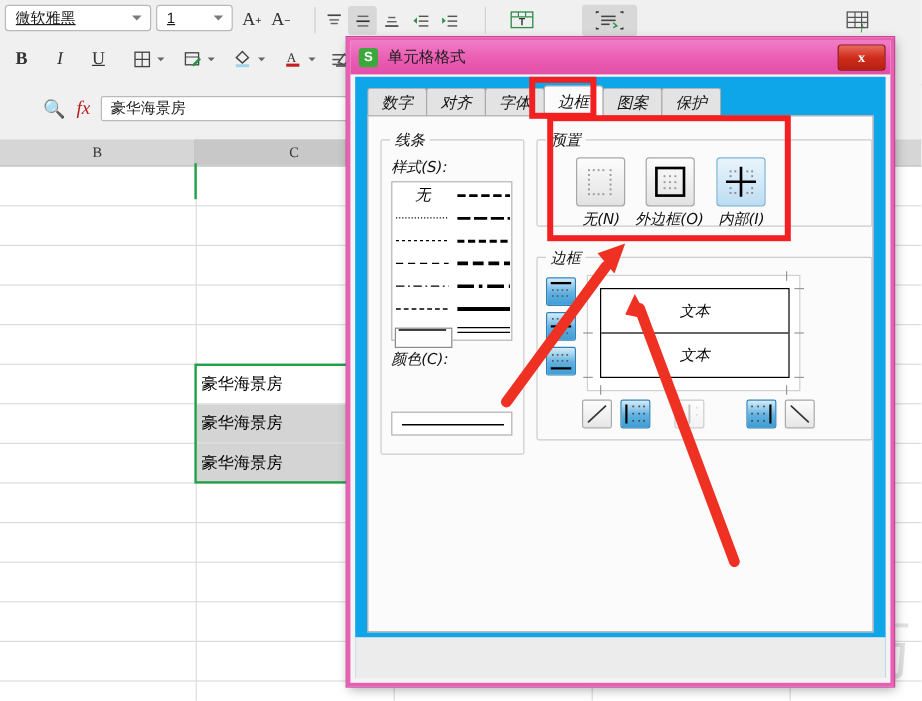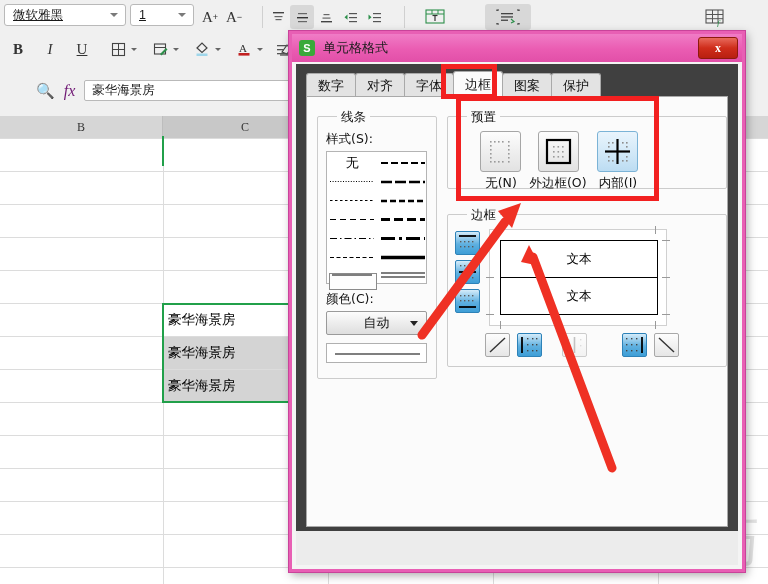--- a/index.html
+++ b/index.html
@@ -27,21 +27,21 @@
   .tbtn{width:24px;height:24px;display:flex;align-items:center;justify-content:center;border-radius:3px;color:#333;}
   .tbtn.active{background:#d8d8d8;}
   .tbsep{width:1px;height:22px;background:#d0d0d0;margin:0 4px;}
   .glyph{font-size:15px;line-height:1;}
   .mini-caret{width:0;height:0;border-left:3px solid transparent;border-right:3px solid transparent;border-top:3px solid #666;margin-left:1px;}
   .bgroup{display:flex;align-items:center;}
   
   .formula-bar{position:absolute;left:0;top:70px;width:768px;height:46px;background:#f0f0f0;border-bottom:1px solid #cfcfcf;}
   .fb-inner{position:absolute;left:36px;top:10px;display:flex;align-items:center;}
   .fb-icon{font-size:15px;color:#3a3a3a;margin-right:9px;}
-  .fx{font-style:italic;font-family:"Liberation Serif",serif;font-size:16px;color:#701a75;margin-right:9px;}
+  .fx{font-style:italic;font-family:"Liberation Serif",serif;font-size:16px;color:#b91c1c;margin-right:9px;}
   .fb-input{width:640px;height:21px;border:1px solid #b9b9b9;background:#fff;border-radius:2px;
             display:flex;align-items:center;padding-left:7px;box-sizing:border-box;font-size:12.5px;}
   
   .sheet{position:absolute;left:0;top:116px;width:768px;height:468px;background:#fff;overflow:hidden;}
   .colhead{position:absolute;left:0;top:0;width:768px;height:22px;background:#d6d6d6;border-bottom:1px solid #9e9e9e;}
   .ch{position:absolute;top:0;height:22px;line-height:22px;text-align:center;font-size:12px;color:#333;
       font-family:"Liberation Serif",serif;border-right:1px solid #bdbdbd;box-sizing:border-box;}
   .ch.sel{background:#c8c8c8;}
   .grid{position:absolute;left:0;top:22px;width:768px;height:446px;}
   .hline{position:absolute;left:0;width:768px;height:1px;background:#dcdcdc;}
@@ -62,36 +62,36 @@
              background:linear-gradient(to bottom,#f07cc6 0%,#ea5cb2 55%,#e24fa8 100%);
              display:flex;align-items:center;box-sizing:border-box;padding-left:7px;}
   .wps-logo{width:16px;height:16px;background:#3aa93a;border-radius:3px;color:#fff;
             font-size:11px;font-weight:bold;display:flex;align-items:center;justify-content:center;
             font-family:"Liberation Sans",sans-serif;}
   .dlg-caption{margin-left:8px;font-size:13px;color:#1d1d1d;font-family:"DejaVu Sans",sans-serif;}
   .closebtn{position:absolute;right:4px;top:3px;width:38px;height:20px;border-radius:3px;
             background:linear-gradient(to bottom,#e86a5c 0%,#cf2d1b 50%,#b81f10 100%);
             border:1px solid #8d1a0d;display:flex;align-items:center;justify-content:center;
             color:#fff;font-size:12px;font-weight:bold;font-family:"Liberation Serif",serif;}
-  .dlg-body{position:absolute;left:4px;top:30px;right:4px;bottom:4px;background:#404040;}
+  .dlg-body{position:absolute;left:4px;top:30px;right:4px;bottom:4px;background:#0ea5e9;font-style:italic;}
   
   .tabstrip{position:absolute;left:10px;top:8px;height:25px;display:flex;align-items:flex-end;}
   .tab{height:23px;padding:0 11px;display:flex;align-items:center;justify-content:center;
        background:#e3e3e3;border:1px solid #a9a9a9;border-bottom:none;margin-right:-1px;
        font-size:13px;color:#111;font-family:"DejaVu Sans",sans-serif;
        border-radius:3px 3px 0 0;}
   .tab.sel{background:#fbfbfb;height:25px;position:relative;z-index:3;}
   .tabpanel{position:absolute;left:10px;top:32px;right:10px;bottom:38px;
             background:#fbfbfb;border:1px solid #a9a9a9;}
   .dlg-footer{position:absolute;left:0;right:0;bottom:0;height:34px;background:#ececec;}
   
   .grp{position:absolute;box-sizing:border-box;}
   .grp-box{position:absolute;left:0;right:0;top:7px;bottom:0;border:1px solid #cccccc;border-radius:2px;}
   .grp-title{position:absolute;left:8px;top:0;background:#fbfbfb;padding:0 4px;font-size:12.5px;
-             color:#111;font-family:"DejaVu Sans",sans-serif;z-index:2;margin-left:12px;}
+             color:#111;font-family:"DejaVu Sans",sans-serif;z-index:2;}
   .sublabel{font-size:12.5px;color:#111;font-family:"DejaVu Sans",sans-serif;}
   
   .stylelist{position:absolute;border:1px solid #b4b4b4;background:#fff;box-sizing:border-box;}
   .srow{position:absolute;display:flex;align-items:center;}
   .sleft{width:52px;display:flex;align-items:center;justify-content:center;}
   .sright{width:52px;display:flex;align-items:center;justify-content:center;}
   .noneTxt{font-size:13px;color:#000;font-family:"DejaVu Sans",sans-serif;}
   .sel-style{position:absolute;border:1px solid #8a8a8a;background:#fdfdfd;box-sizing:border-box;}
   .colorbtn{position:absolute;border:1px solid #9a9a9a;border-radius:2px;
             background:linear-gradient(to bottom,#fcfcfc,#dedede);
@@ -480,24 +480,20 @@
                 <svg width="44" height="8">
               <line x1="0" y1="2" x2="44" y2="2" stroke="#000" stroke-width="1.2"></line>
               <line x1="0" y1="6" x2="44" y2="6" stroke="#000" stroke-width="1.2"></line>
                 </svg>
               </div>
           </div>
         </div>
 
         <div class="sublabel" style="position:absolute;left:9px;top:182px;">颜色(C):</div>
 
-        <div class="colorbtn" style="left:9px;top:202px;width:101px;height:24px;">
-          <span>自动</span>
-          <span class="caret2"></span>
-        </div>
 
         <div class="colorswatch" style="left:9px;top:234px;width:101px;height:20px;">
           <svg width="85" height="4" style="position:absolute;left:8px;top:8px;">
             <line x1="0" y1="2" x2="85" y2="2" stroke="#000" stroke-width="1.2"></line>
             </svg>
         </div>
       </div>
 
       <div class="grp" style="left:140px;top:12px;width:280px;height:80px;">
         <div class="grp-box"></div>

